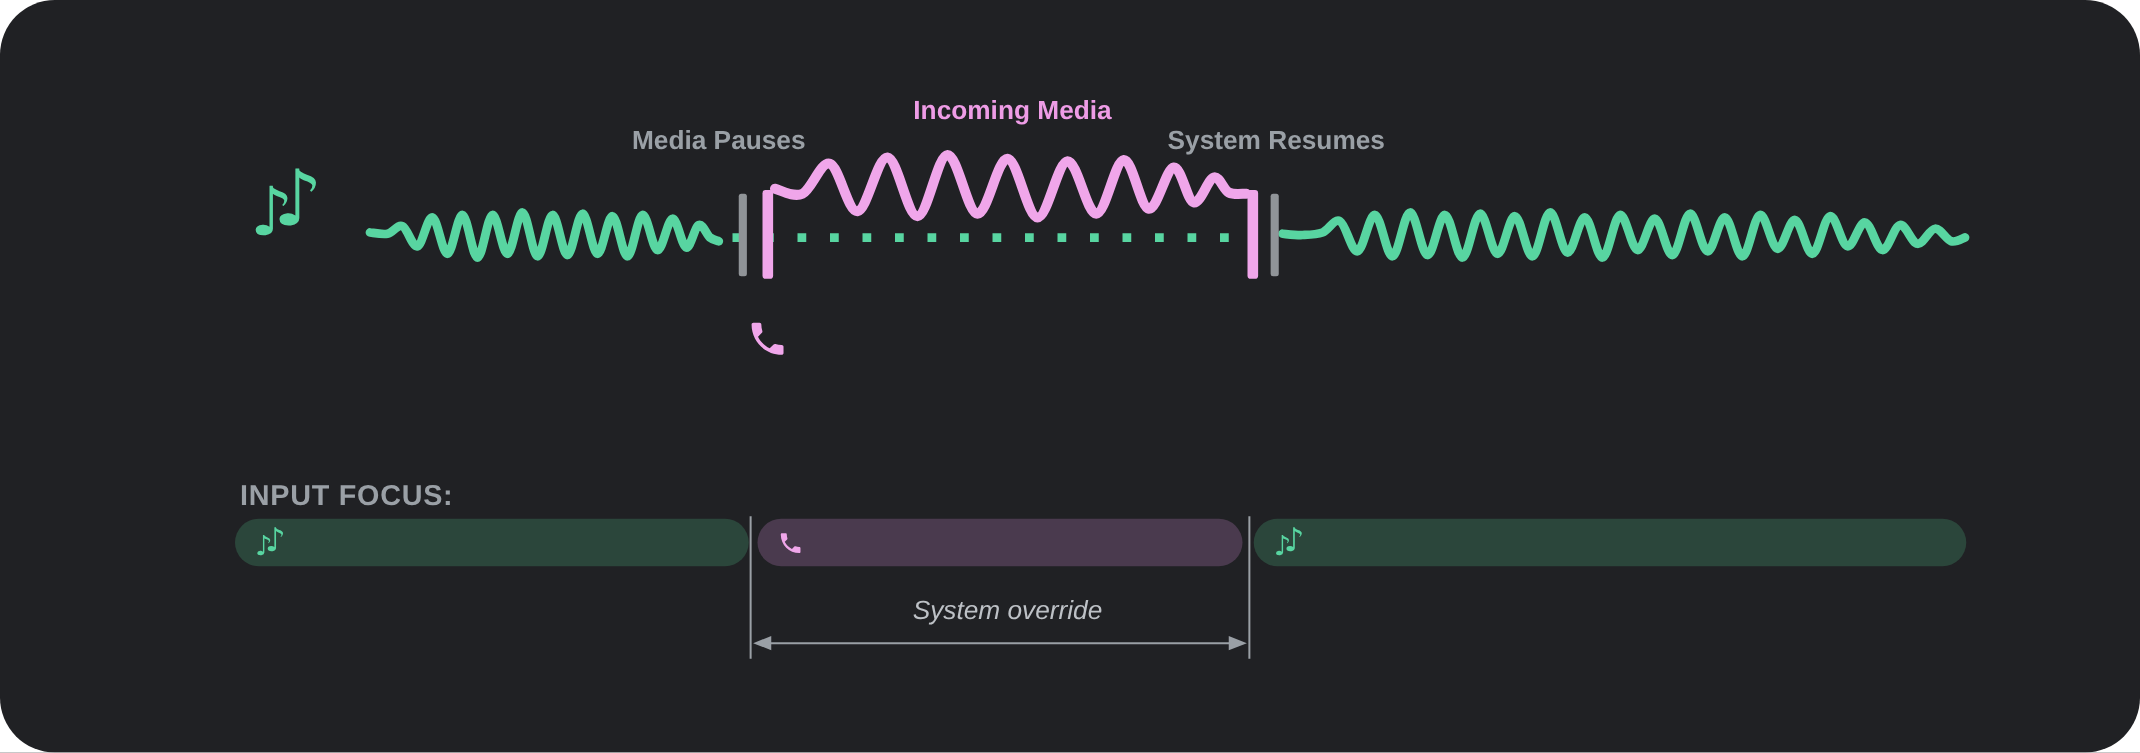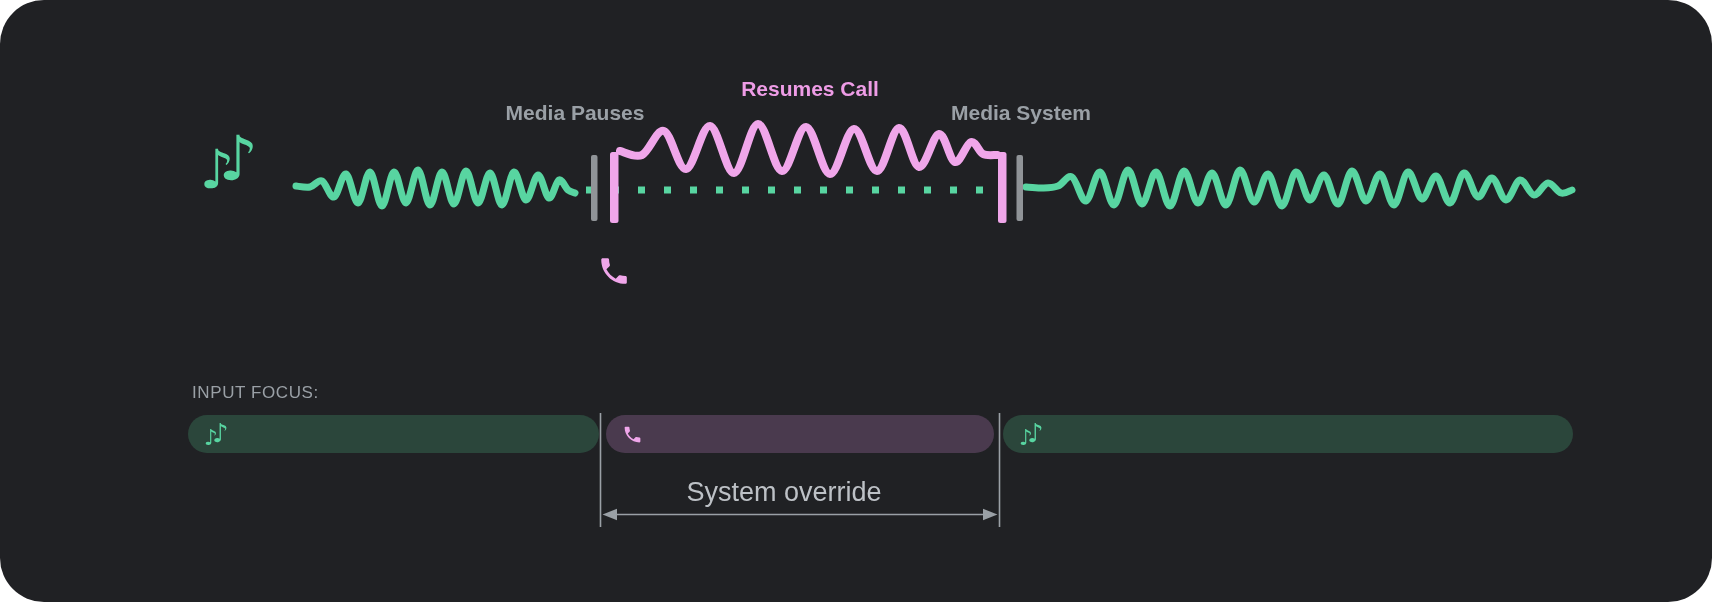--- a/index.html
+++ b/index.html
@@ -7,35 +7,35 @@
          font-family:"Liberation Sans","DejaVu Sans",sans-serif;}
   .panel{position:absolute;inset:0;background:var(--panel-bg,#202124);border-radius:44px;}
   #gfx{position:absolute;left:0;top:0;}
   .toplabel{position:absolute;transform:translateX(-50%);white-space:nowrap;
             font-size:21px;font-weight:700;color:var(--label-gray,#9aa0a6);}
   .toplabel.pink{color:var(--incoming-pink,#ee9ce6);font-weight:700;}
   .notes-big{position:absolute;left:200px;top:128px;display:flex;align-items:flex-end;
              color:var(--media-green,#58d5a1);font-family:"DejaVu Sans",sans-serif;line-height:1;}
   .notes-big .n1{font-size:54px;}
   .notes-big .n2{font-size:62px;margin-left:-16px;margin-bottom:7px;}
-  .focus-heading{position:absolute;left:192px;top:383px;font-size:17px;font-weight:400;
+  .focus-heading{position:absolute;left:192px;top:383px;font-size:23px;font-weight:700;
                  letter-spacing:.6px;color:var(--label-gray,#9aa0a6);}
   .seg{position:absolute;top:415px;height:38px;border-radius:19px;display:flex;
        align-items:center;padding-left:16px;box-sizing:border-box;}
   .seg.media{background:var(--media-green-dim,#2b463b);}
   .seg.call{background:var(--call-purple-dim,#4a3a4e);}
   .seg1{left:188px;width:411px;}
   .seg2{left:606px;width:388px;}
   .seg3{left:1003px;width:570px;}
   .notes-small{display:flex;align-items:flex-end;color:var(--media-green,#58d5a1);
                font-family:"DejaVu Sans",sans-serif;line-height:1;}
   .notes-small .n1{font-size:22px;}
   .notes-small .n2{font-size:26px;margin-left:-6px;margin-bottom:3px;}
-  .override-label{position:absolute;left:784px;top:477px;transform:translateX(-50%);
-                  font-size:27px;color:var(--annotation-gray,#bdc1c6);white-space:nowrap;}
+  .override-label{position:absolute;left:806px;top:477px;transform:translateX(-50%);
+                  font-size:21px;color:var(--annotation-gray,#bdc1c6);white-space:nowrap;font-style:italic;}
 </style>
 </head>
 <body>
 
 <div class="stage">
   <div class="panel"></div>
 
   <svg id="gfx" width="1712" height="602" viewBox="0 0 1712 602">
 
     <line x1="586" y1="190" x2="994" y2="190" stroke-width="7" stroke-dasharray="7 19" style="stroke:var(--media-green,#58d5a1)"></line>
@@ -56,22 +56,22 @@
     <line x1="600.5" y1="413" x2="600.5" y2="527" stroke-width="1.6" style="stroke:var(--label-gray,#9aa0a6)"></line>
     <line x1="999.5" y1="413" x2="999.5" y2="527" stroke-width="1.6" style="stroke:var(--label-gray,#9aa0a6)"></line>
     <g>
       <line x1="608" y1="514.5" x2="992" y2="514.5" stroke-width="1.6" style="stroke:var(--label-gray,#9aa0a6)"></line>
       <polygon points="602.5,514.5 617,508.8 617,520.2" style="fill:var(--label-gray,#9aa0a6)"></polygon>
       <polygon points="997.5,514.5 983,508.8 983,520.2" style="fill:var(--label-gray,#9aa0a6)"></polygon>
     </g>
   </svg>
 
   <div class="toplabel" style="left:575px;top:101px">Media Pauses</div>
-  <div class="toplabel pink" style="left:810px;top:77px">Resumes Call</div>
-  <div class="toplabel" style="left:1021px;top:101px">Media System</div>
+  <div class="toplabel pink" style="left:810px;top:77px">Incoming Media</div>
+  <div class="toplabel" style="left:1021px;top:101px">System Resumes</div>
 
   <div class="notes-big">
     <span class="n1">♪</span>
     <span class="n2">♪</span>
   </div>
 
   <div class="focus-heading">INPUT FOCUS:</div>
 
   <div class="seg media seg1">
     <span class="notes-small">

